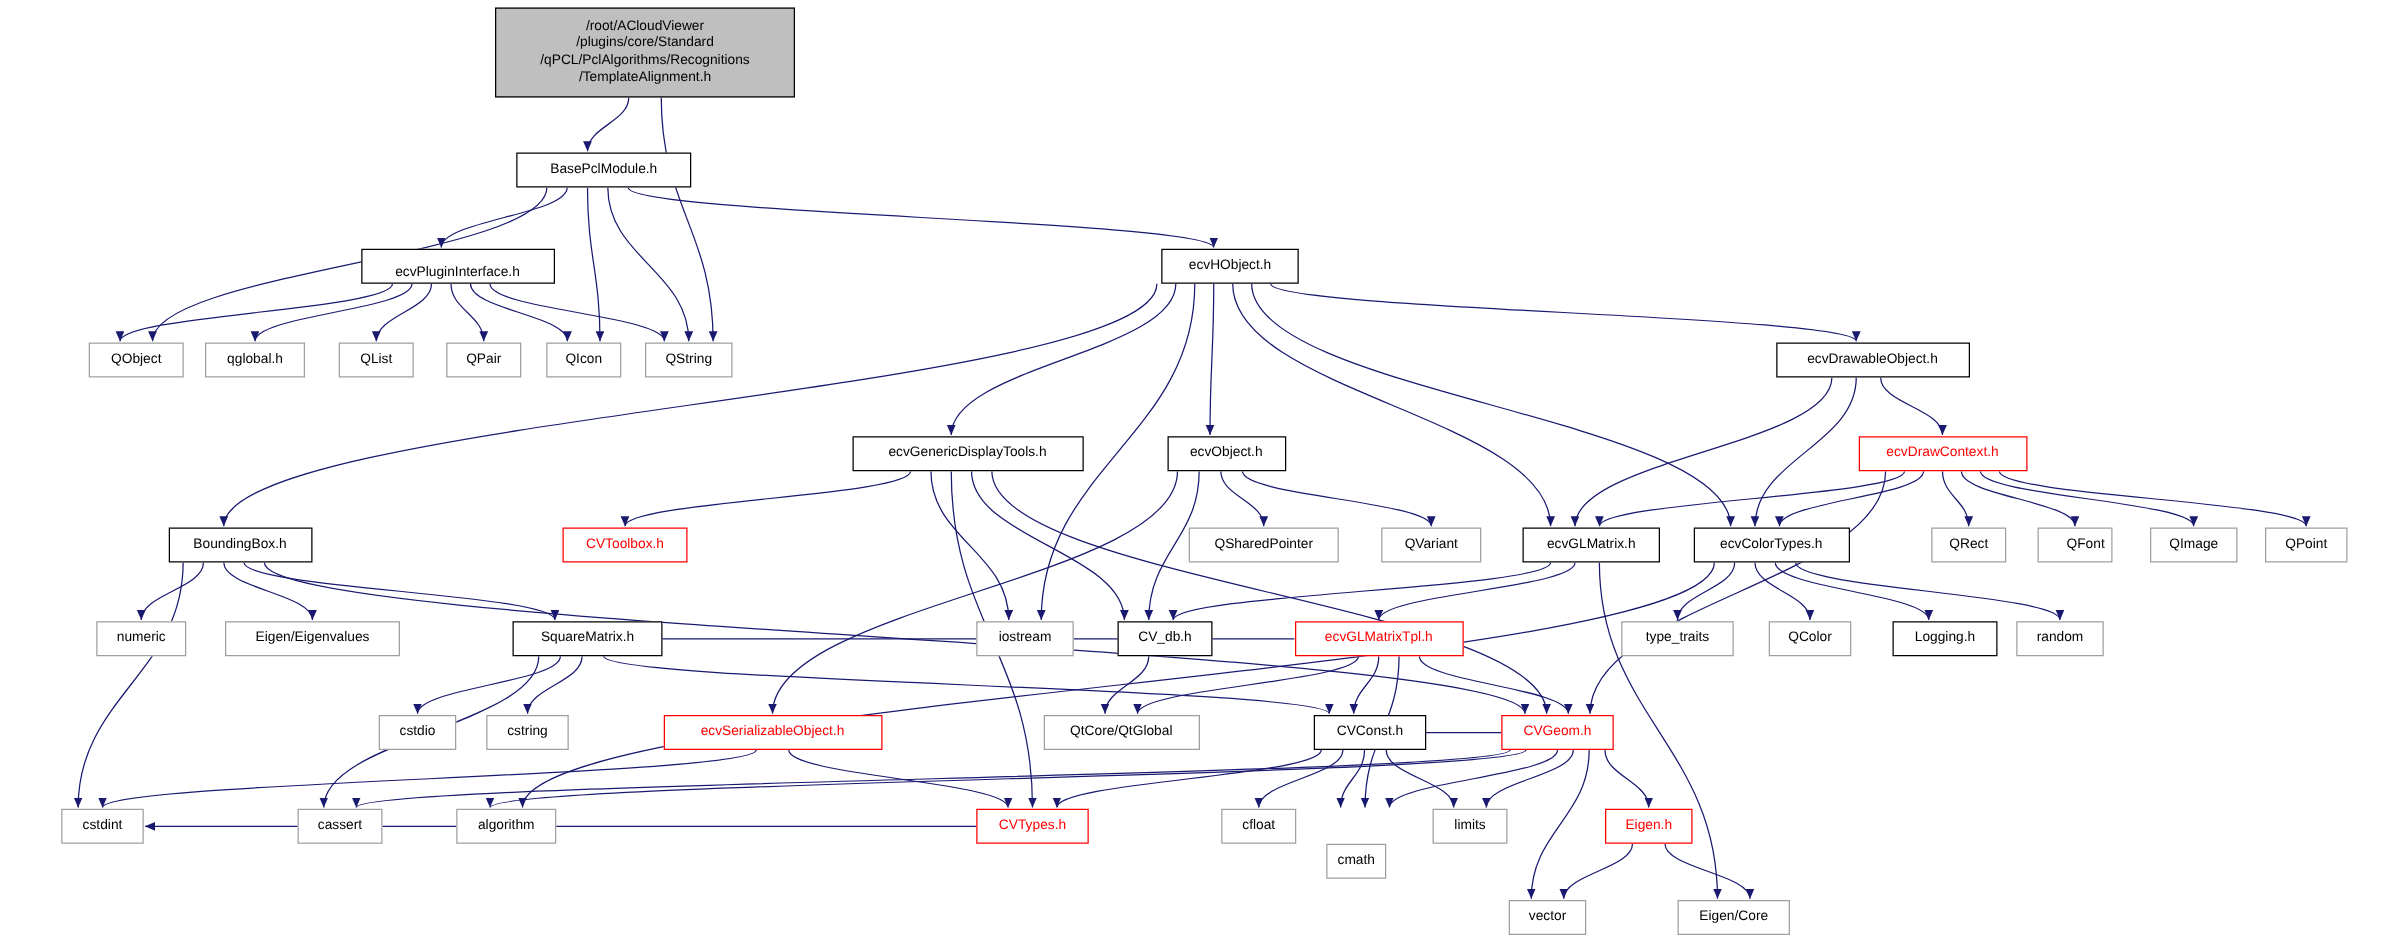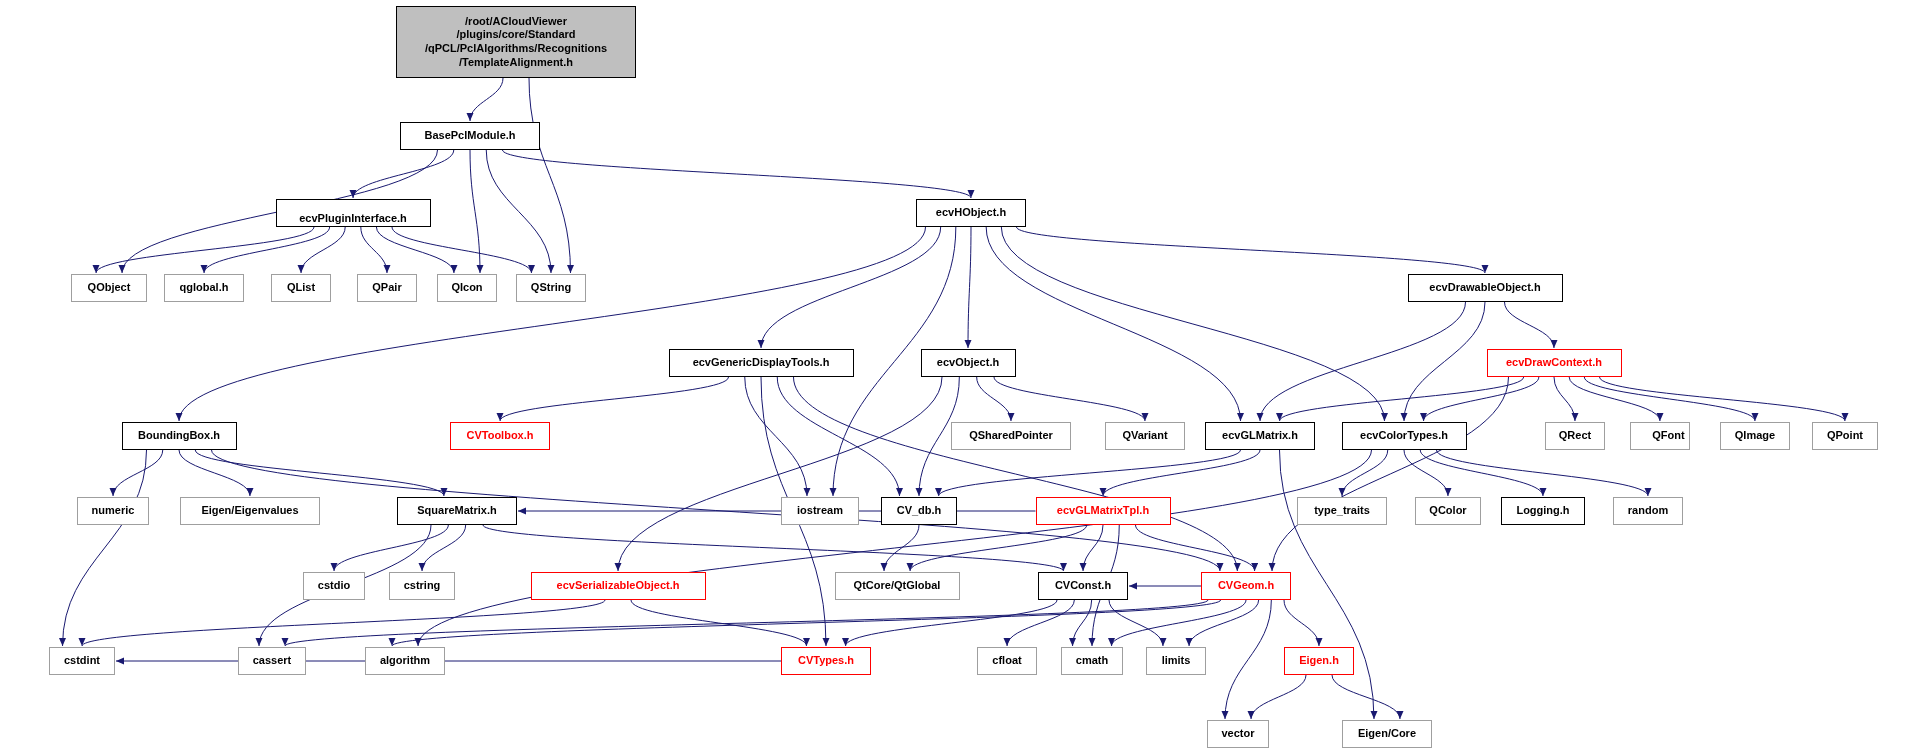--- a/index.html
+++ b/index.html
@@ -7,21 +7,20 @@
     padding: 0;
     background: #ffffff;
     font-family: "Liberation Sans", "DejaVu Sans", sans-serif;
   }
   #graph {
     position: relative;
     width: 1908px;
     height: 753px;
     background: var(--background, #ffffff);
     overflow: hidden;
-    font-weight: bold;
   }
   #edge-layer {
     position: absolute;
     left: 0; top: 0;
     width: 1908px; height: 753px;
     pointer-events: none;
   }
   .edge {
     fill: none;
     stroke: var(--edge, #191970);
@@ -41,21 +40,21 @@
     text-align: center;
     white-space: nowrap;
     z-index: 2;
   }
   .node .label { white-space: pre-line; }
   .node.root {
     background: var(--root_fill, #bfbfbf);
     border-color: #000000;
     white-space: pre-line;
   }
-  .node.internal { border-color: #000000; }
+  .node.internal { border-color: #000000; margin-left: 13px; }
   .node.external { border-color: var(--external_border, #9f9f9f); }
   .node.red {
     border-color: var(--red_node, #ff0000);
     color: var(--red_node, #ff0000);
   }
 </style>
 </head>
 <body>
 
 <div id="graph">
@@ -273,21 +272,21 @@
     </div>
     <div class="node external" style="left: 365px; top: 647px; width: 80px; height: 28px;">
       <span class="label">algorithm</span>
     </div>
     <div class="node red" style="left: 781px; top: 647px; width: 90px; height: 28px;">
       <span class="label">CVTypes.h</span>
     </div>
     <div class="node external" style="left: 977px; top: 647px; width: 60px; height: 28px;">
       <span class="label">cfloat</span>
     </div>
-    <div class="node external" style="left: 1061px; top: 647px; width: 62px; height: 28px;">
+    <div class="node external" style="left: 1061px; top: 675px; width: 48px; height: 28px;">
       <span class="label">cmath</span>
     </div>
     <div class="node external" style="left: 1146px; top: 647px; width: 60px; height: 28px;">
       <span class="label">limits</span>
     </div>
     <div class="node red" style="left: 1284px; top: 647px; width: 70px; height: 28px;">
       <span class="label">Eigen.h</span>
     </div>
     <div class="node external" style="left: 1207px; top: 720px; width: 62px; height: 28px;">
       <span class="label">vector</span>

